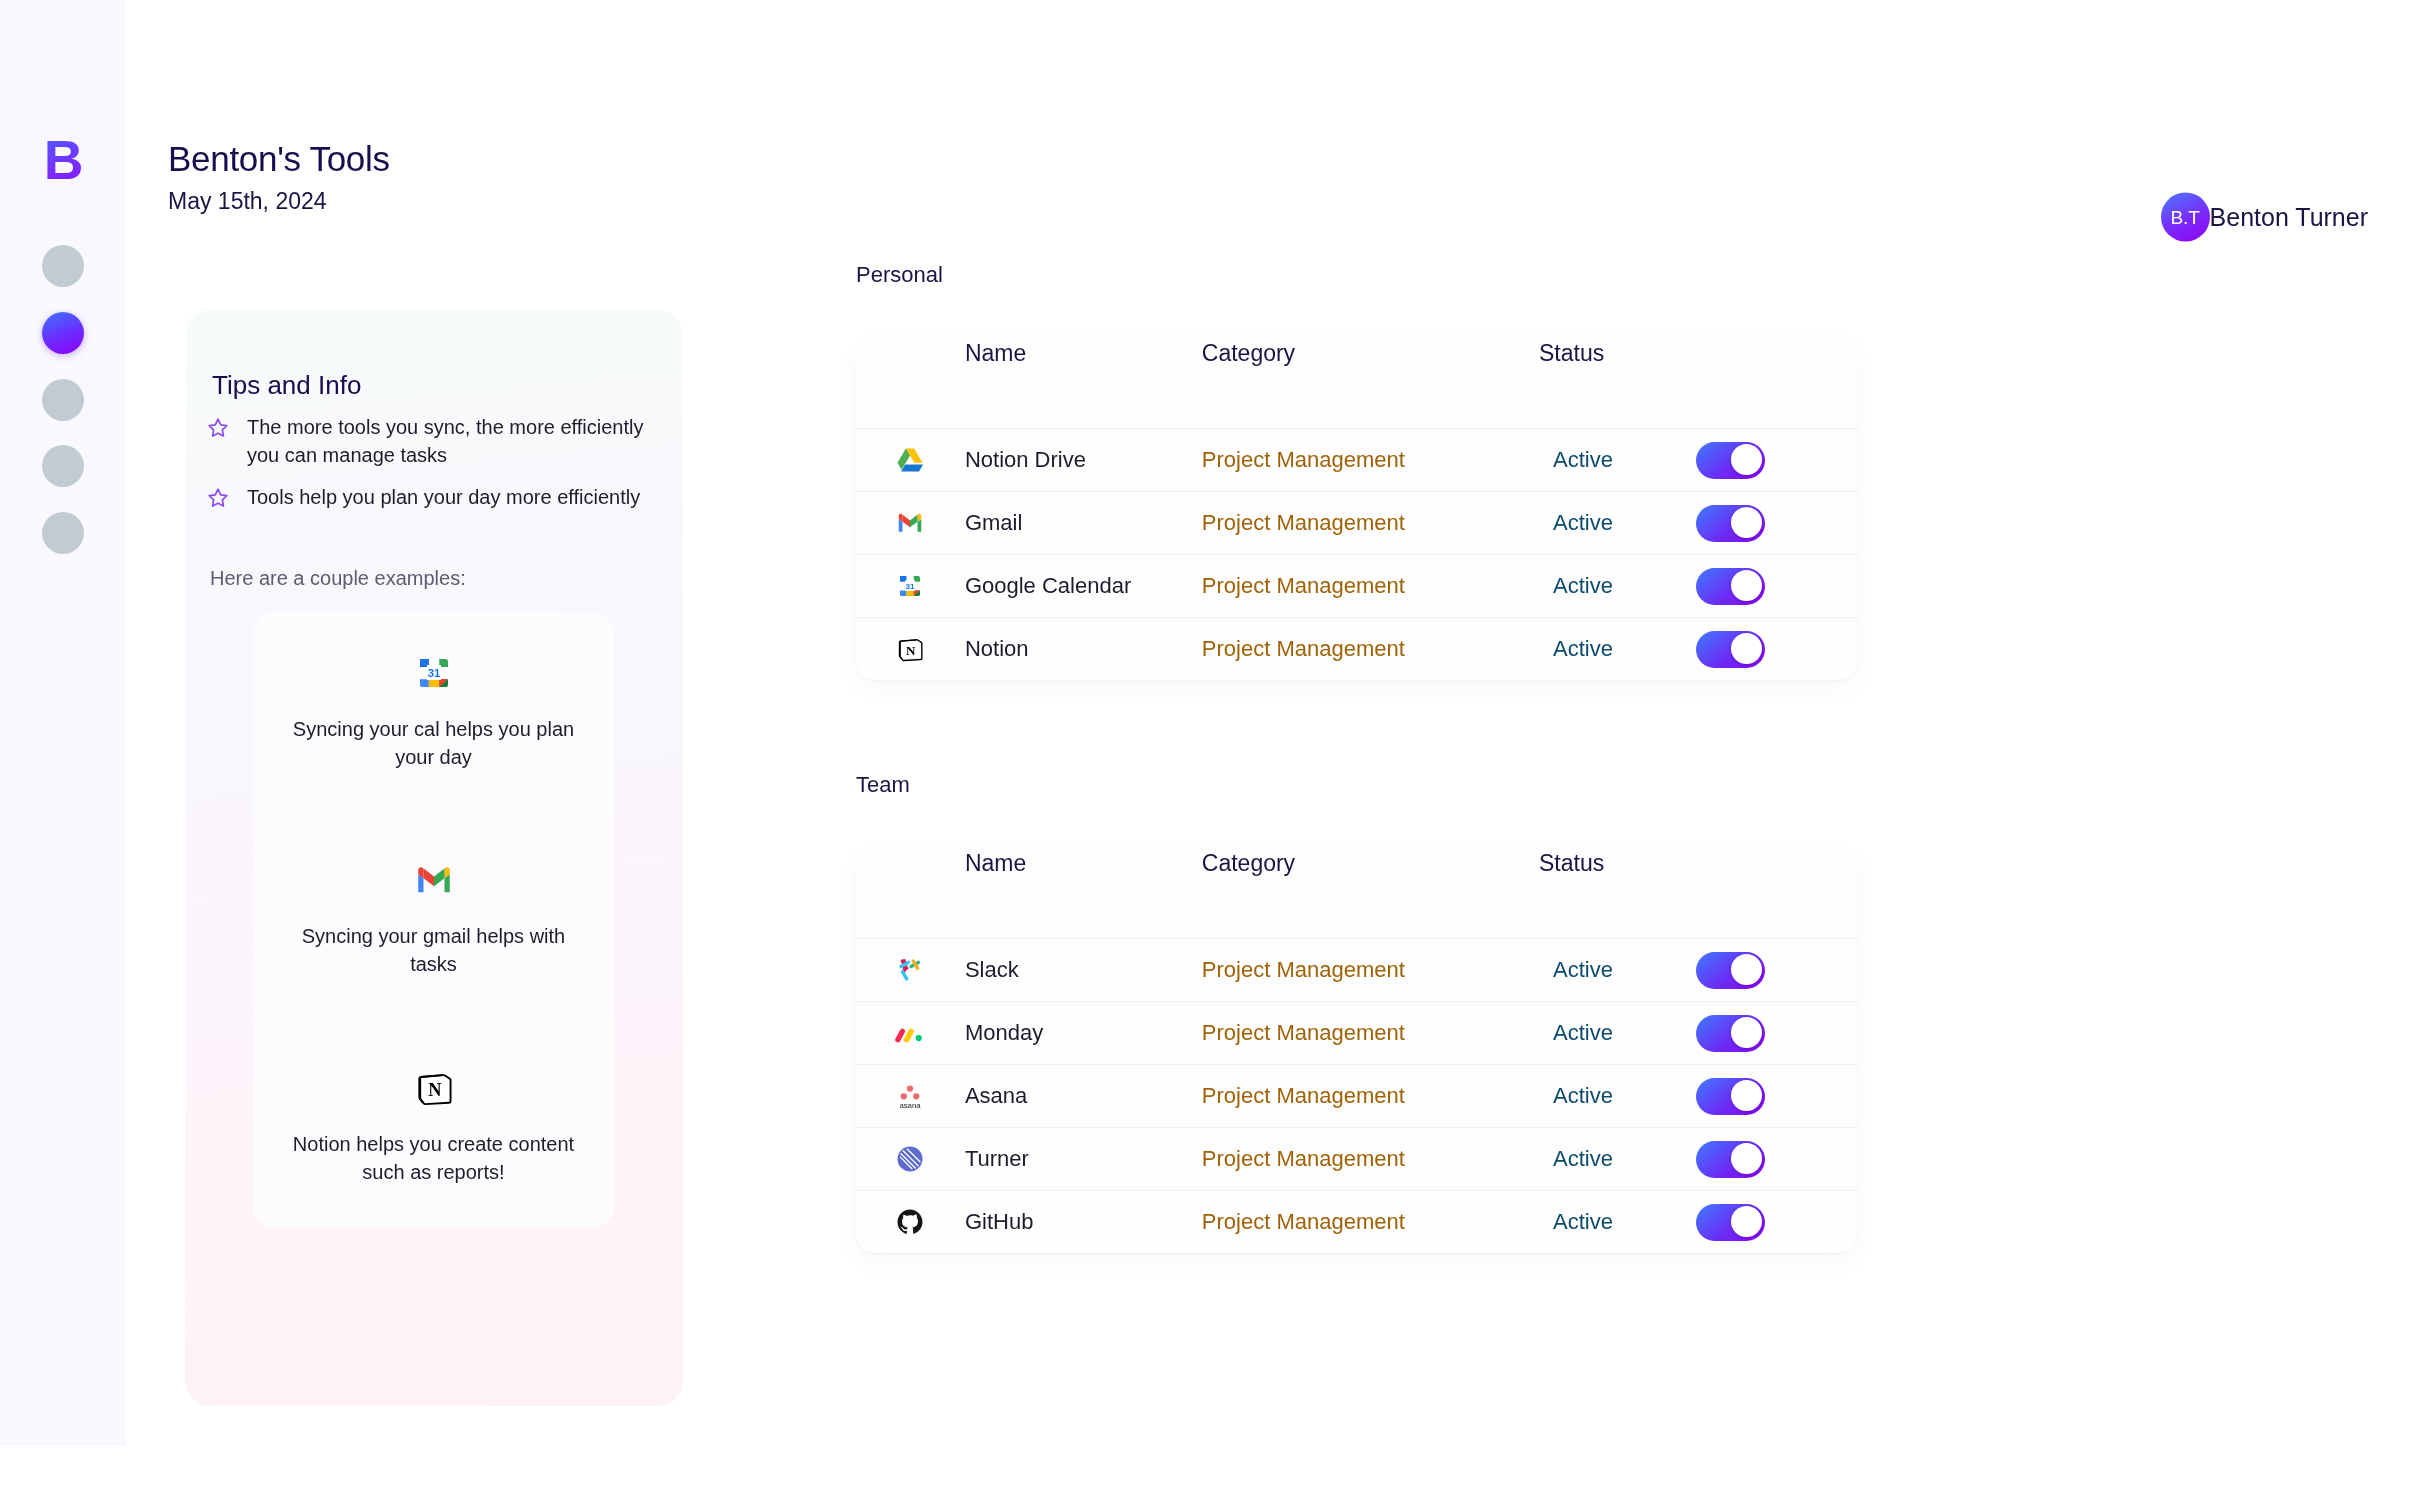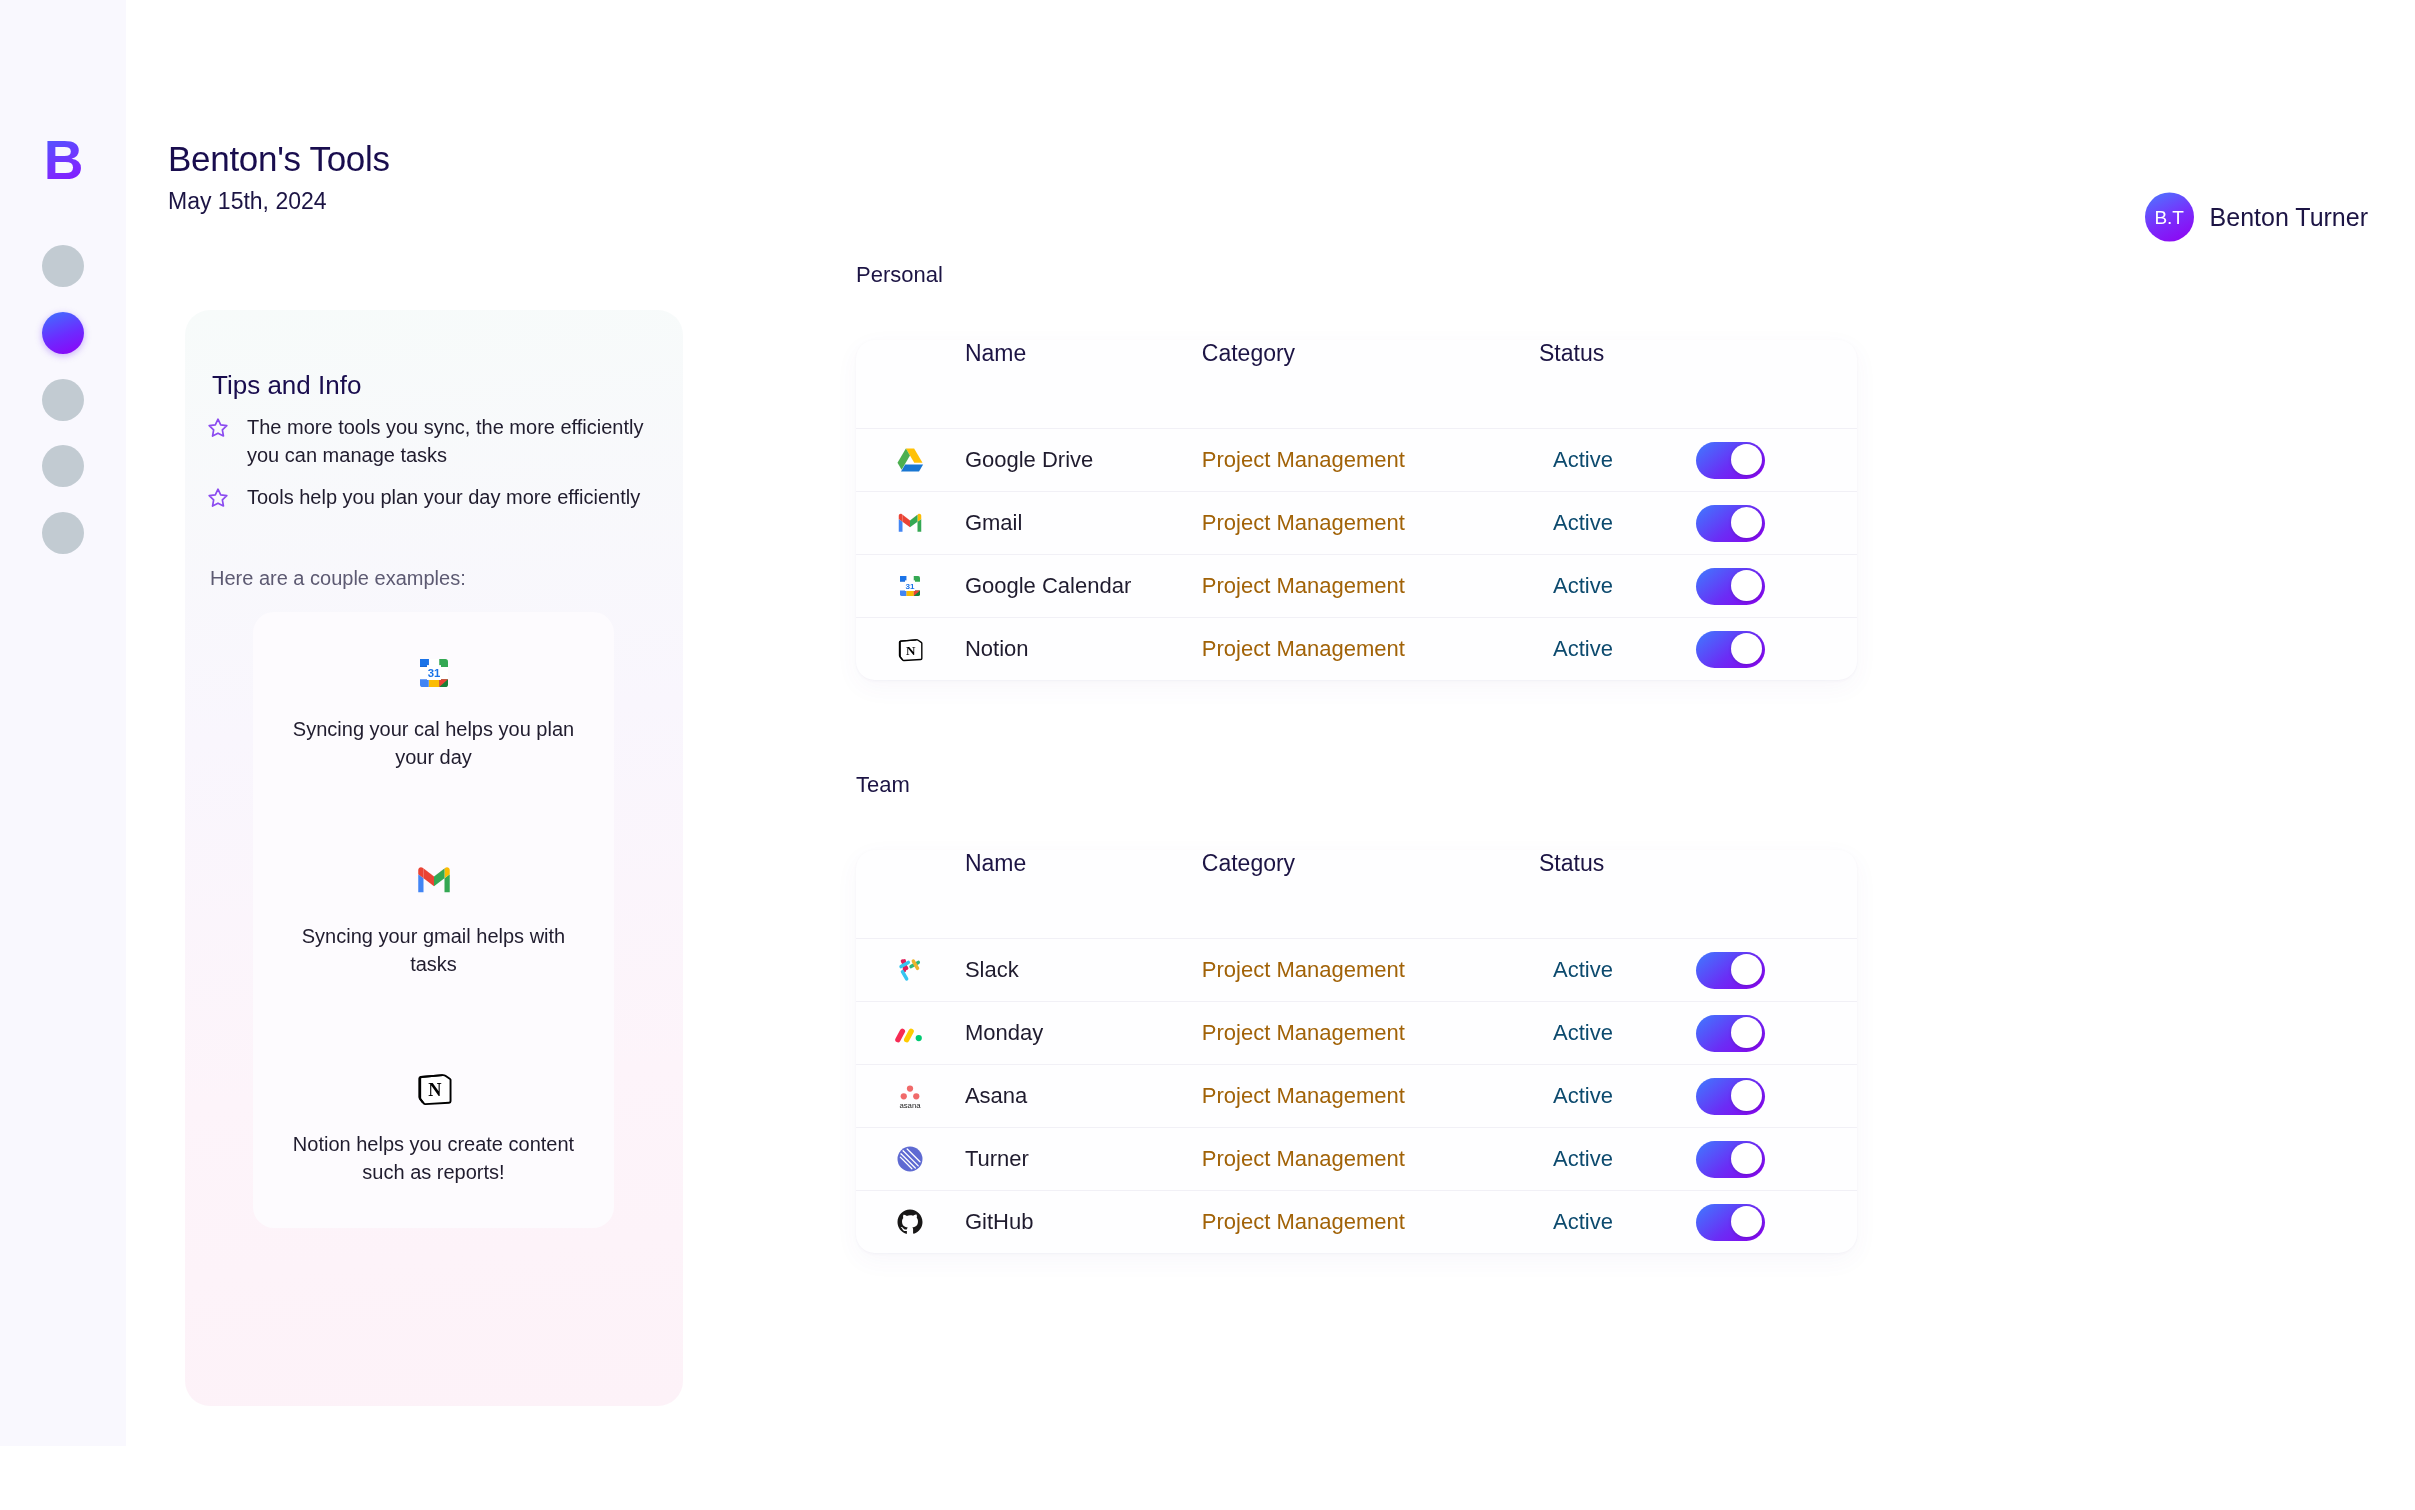--- a/index.html
+++ b/index.html
@@ -70,21 +70,20 @@
     left: 42px; top: 114px;
     font-size: 23px;
     font-weight: 400;
     color: #1c1444;
   }
   #user-chip {
     position: absolute;
     right: 48px; top: 143px;
     display: flex;
     align-items: center;
-    gap: 16px;
     transform: translateY(-50%);
   }
   #avatar {
     width: 49px; height: 49px;
     border-radius: 50%;
     background: linear-gradient(155deg, #4a7bff 0%, #7a2bfb 55%, #9100f0 100%);
     color: #fff;
     font-size: 19px;
     font-weight: 500;
     display: flex;
@@ -333,21 +332,21 @@
           </div>
           <div class="trow">
             <div class="cell-icon">
               <svg width="30" height="30" viewBox="0 0 48 48">
                 <path fill="#FFC107" d="M17.4 5.5h13.2L44 28.3H30.8z"></path>
                 <path fill="#1976D2" d="M9.6 42.5h28.8l6.6-11.4H16.2z"></path>
                 <path fill="#4CAF50" d="M17.4 5.5L4 28.3l6.6 11.4L24 16.9z"></path>
                 <path fill="#E53935" d="M30.6 5.5H17.4l6.6 11.4z" opacity="0"></path>
               </svg>
             </div>
-            <div class="cell-name">Google Drive</div>
+            <div class="cell-name">Notion Drive</div>
             <div class="cell-cat">Project Management</div>
             <div class="cell-stat">Active</div>
             <div class="cell-tgl">
               <span class="toggle">
                 <span class="knob"></span>
               </span>
             </div>
           </div>
           <div class="trow">
             <div class="cell-icon">

